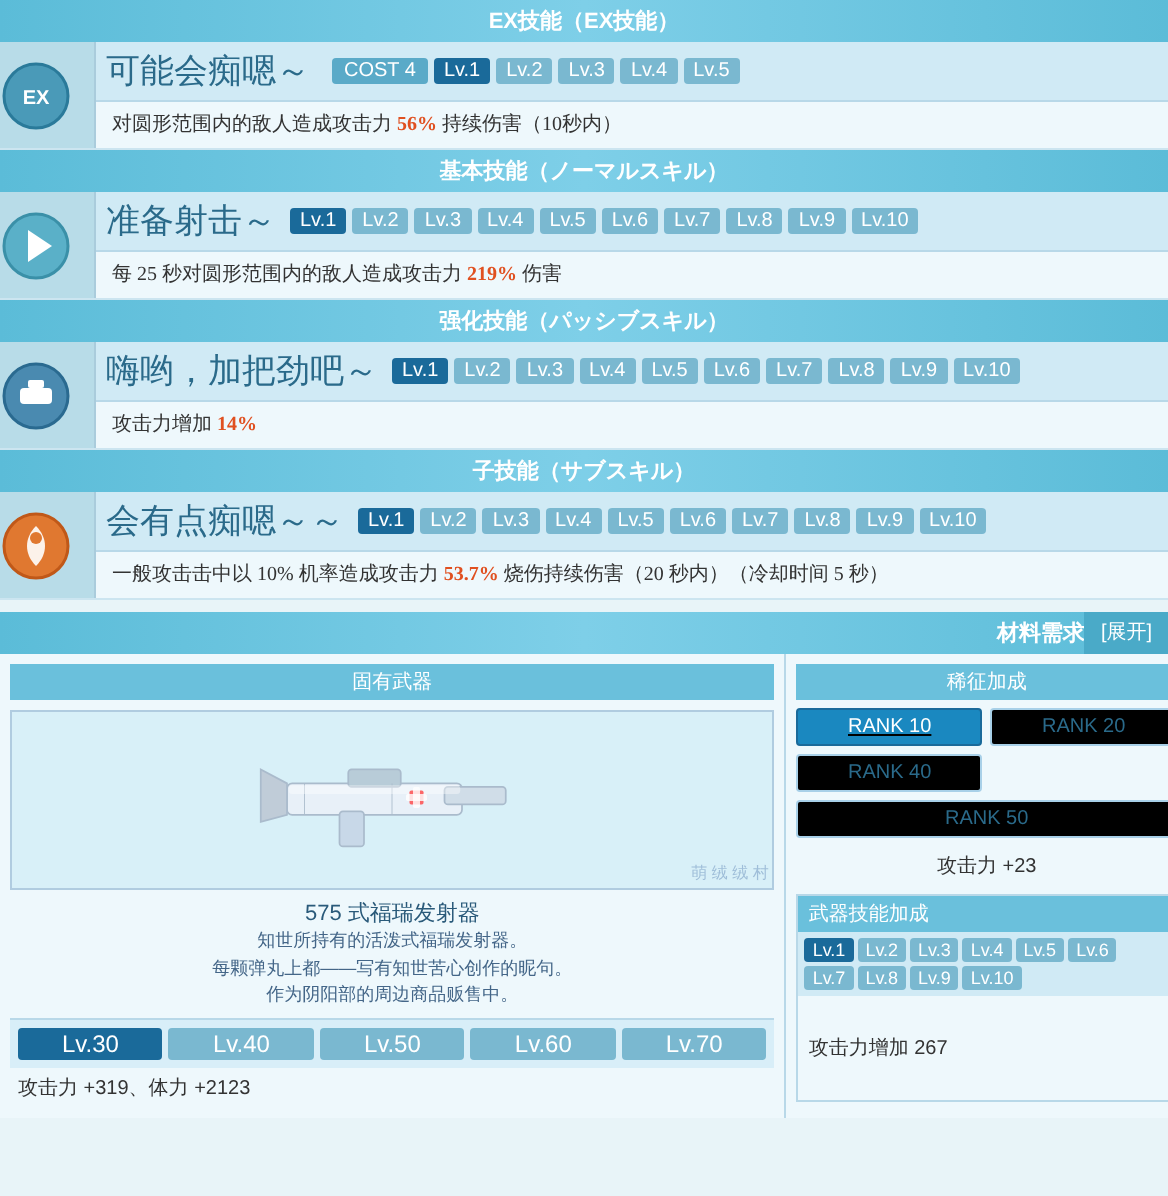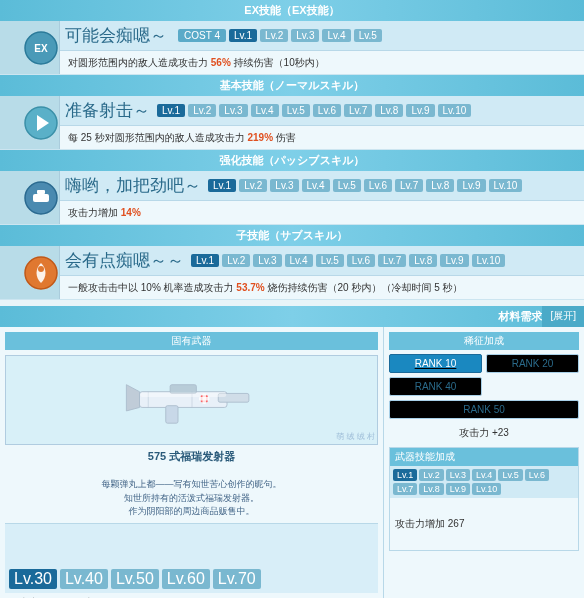--- a/index.html
+++ b/index.html
@@ -21,26 +21,26 @@
     }
 
     .skill-row {
       background: #e8f4f8;
       border-bottom: 1px solid #cce5f0;
       display: flex;
       align-items: stretch;
     }
 
     .skill-icon {
-      width: 60px;
+      width: 48px;
       min-height: 48px;
       background: #b8dce8;
       display: flex;
       align-items: center;
-      justify-content: flex-end;
+      justify-content: flex-start;
       border-right: 1px solid #aaccdc;
       flex-shrink: 0;
     }
 
     .skill-icon svg, .skill-icon-img {
       width: 36px;
       height: 36px;
     }
 
     .skill-content {
@@ -90,20 +90,21 @@
       border-radius: 2px;
       margin-left: 4px;
     }
 
     .skill-desc {
       padding: 4px 8px;
       color: #333;
       font-size: 10px;
       line-height: 1.5;
       background: #eef8fc;
+      font-family: Liberation Serif, serif;
     }
 
     .highlight {
       color: #e05020;
       font-weight: bold;
     }
 
     .materials-header-row {
       display: flex;
       background: linear-gradient(to right, #5bbcd8, #7ecfe8, #5bbcd8);
@@ -169,22 +170,22 @@
       right: 2px;
       font-size: 8px;
       color: #88aacc;
       opacity: 0.7;
     }
 
     .weapon-name {
       text-align: center;
       font-size: 11px;
       color: #2a5a7a;
-      font-weight: bold;
-      margin-bottom: 14px;
+      font-weight: normal;
+      margin-bottom: 0;
     }
 
     .weapon-desc {
       font-size: 9px;
       color: #446688;
       line-height: 1.5;
       text-align: center;
     }
 
     .weapon-levels-row {
@@ -192,24 +193,23 @@
       gap: 3px;
       padding: 4px;
       background: #d8eef8;
       border-top: 1px solid #b8d8e8;
       margin-top: 4px;
     }
 
     .wlv-badge {
       background: #3a8ab8;
       color: white;
-      padding: 1px 5px;
-      font-size: 16px;
+      padding: 1px 22px;
+      font-size: 12px;
       border-radius: 2px;
-      margin-top: 41px;
     }
 
     .wlv-badge.active {
       background: #1a6a9a;
     }
 
     .wlv-badge.inactive {
       background: #7ab8d0;
     }
 
@@ -462,22 +462,22 @@
           <rect x="21" y="29" width="98" height="5" rx="2" fill="white" opacity="0.4"></rect>
 
           <rect x="90" y="32" width="8" height="8" rx="1" fill="#ff4444" opacity="0.8"></rect>
           <rect x="92" y="30" width="4" height="12" rx="1" fill="white" opacity="0.8"></rect>
           <rect x="88" y="34" width="12" height="4" rx="1" fill="white" opacity="0.8"></rect>
         </svg>
         <div class="weapon-watermark">萌 绒 绒 村</div>
       </div>
       <div class="weapon-name">575 式福瑞发射器</div>
       <div class="weapon-desc">
+        <div>知世所持有的活泼式福瑞发射器。</div>
         <div>每颗弹丸上都——写有知世苦心创作的昵句。</div>
-        <div>知世所持有的活泼式福瑞发射器。</div>
         <div>作为阴阳部的周边商品贩售中。</div>
       </div>
       <div class="weapon-levels-row">
         <span class="wlv-badge active">Lv.30</span>
         <span class="wlv-badge inactive">Lv.40</span>
         <span class="wlv-badge inactive">Lv.50</span>
         <span class="wlv-badge inactive">Lv.60</span>
         <span class="wlv-badge inactive">Lv.70</span>
       </div>
       <div class="weapon-stat-desc">攻击力 +319、体力 +2123</div>

